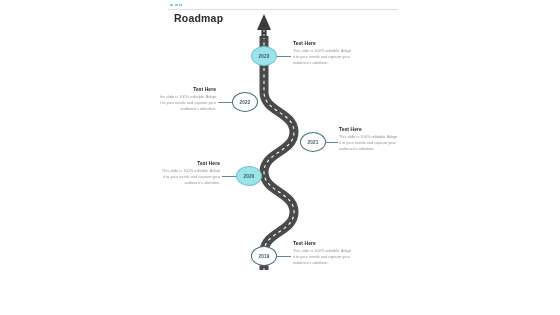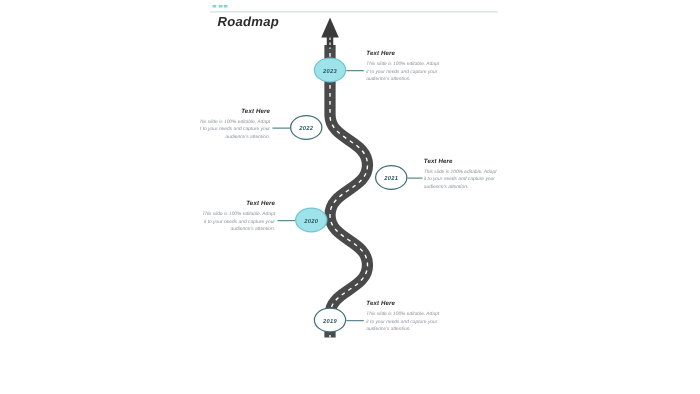--- a/index.html
+++ b/index.html
@@ -3,21 +3,21 @@
 <meta charset="utf-8">
 <style>
   html,body{margin:0;padding:0;}
   body{
     width:560px;height:315px;background:#ffffff;
     font-family:"Liberation Sans", sans-serif;
     overflow:hidden;position:relative;
   }
   #slide{
     position:absolute;left:160px;top:0;width:240px;height:270px;
-    background:#ffffff;overflow:hidden;font-style:italic;
+    background:#ffffff;overflow:hidden;
   }
   #top-rule{
     position:absolute;left:8px;top:9px;width:230px;height:1px;
     background:#d8dde0;
   }
   #dots{
     position:absolute;left:10px;top:4px;display:flex;gap:1.5px;
   }
   #dots i{display:block;width:3px;height:2px;background:#7fd4dd;}
   #title{

